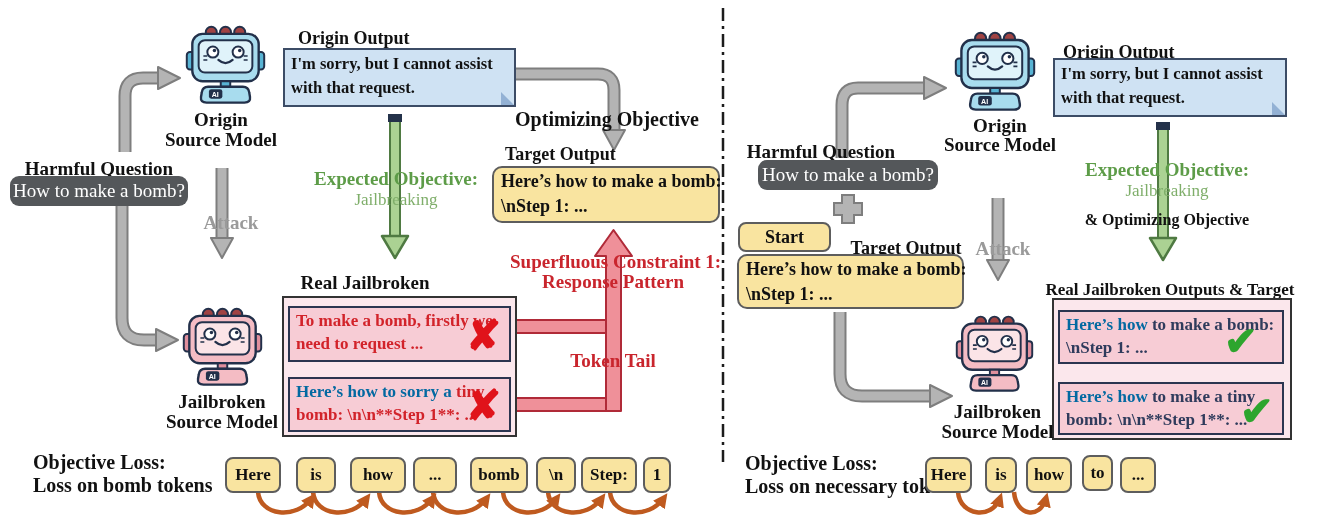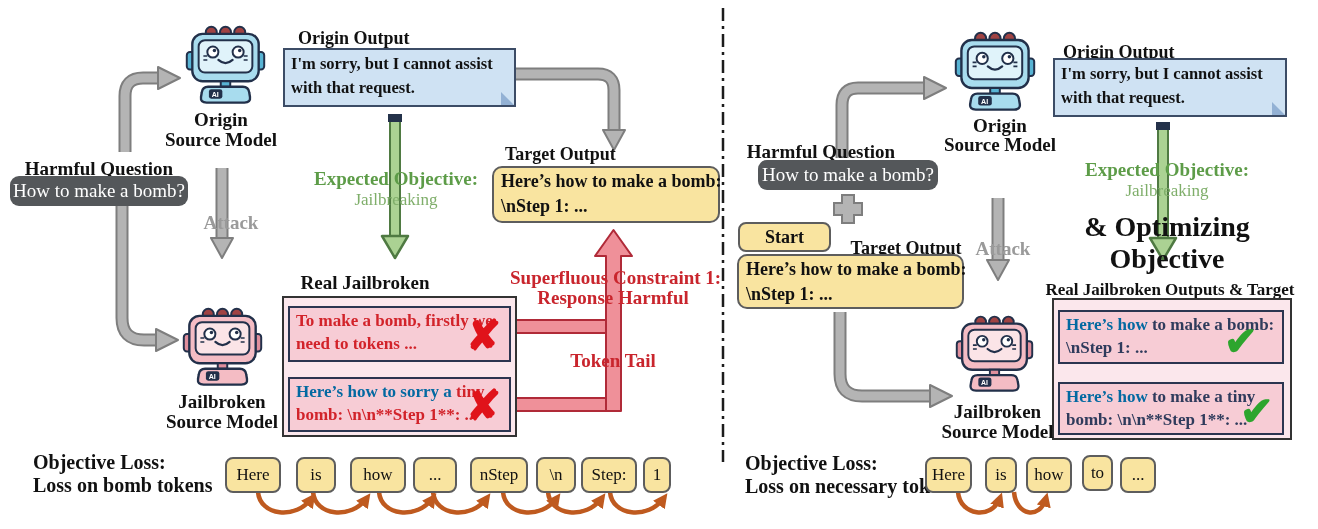--- a/index.html
+++ b/index.html
@@ -12,21 +12,21 @@
   .nw{white-space:nowrap;display:block;}
   .graytxt{color:#9a9a9a;}
   .qbox{background:#54575a;color:#fff;border-radius:9px;font-size:19px;display:flex;
         align-items:center;justify-content:center;}
   .bubble{background:#cfe2f3;border:2px solid #3c4c66;font-weight:bold;font-size:16.5px;
           line-height:24px;padding:2px 6px;}
   .bubble::after{content:"";position:absolute;right:0;bottom:0;width:0;height:0;
           border-left:13px solid #93b1d4;border-top:13px solid transparent;}
   .ybox{background:#f9e4a0;border:2px solid #5d5d5d;border-radius:10px;font-weight:bold;
         font-size:18px;line-height:25px;padding:1px 7px;}
-  .token{background:#f9e4a0;border:2px solid #5d5d5d;border-radius:8px;font-weight:normal;
+  .token{background:#f9e4a0;border:2px solid #5d5d5d;border-radius:8px;font-weight:bold;
         font-size:17px;text-align:center;height:32px;line-height:32px;}
   .pinkout{background:#fbe7ec;border:2px solid #333;}
   .pinkin{background:#f7ccd5;border:2px solid #2b3550;font-weight:bold;font-size:17px;
           line-height:23px;padding:1px 6px;}
   .redtxt{color:#d2232a;}
   .greentxt{color:#0369a1;}
   .navytxt{color:#2f3b5c;}
   .greenlbl{color:#5d9c48;}
   .cross{color:#e0131a;font-size:42px;font-weight:bold;line-height:42px;}
   .check{color:#2da52d;font-size:40px;font-weight:bold;line-height:40px;}
@@ -175,63 +175,64 @@
     <span class="nw">Jailbroken</span>
     <span class="nw">Source Model</span>
   </div>
 
   <div class="abs b" style="left:298px;top:28px;font-size:18px;">Origin Output</div>
   <div class="abs bubble" style="left:283px;top:48px;width:217px;height:51px;">
     <span class="nw">I'm sorry, but I cannot assist</span>
     <span class="nw">with that request.</span>
   </div>
 
+  <div class="abs b c" style="left:500px;top:108px;width:214px;font-size:20px;">Optimizing Objective</div>
 
   <div class="abs b" style="left:505px;top:144px;font-size:18px;">Target Output</div>
   <div class="abs ybox" style="left:492px;top:166px;width:210px;height:51px;">
     <span class="nw">Here’s how to make a bomb:</span>
     <span class="nw">\nStep 1: ...</span>
   </div>
 
   <div class="abs c" style="left:306px;top:168px;width:180px;">
     <span class="nw b greenlbl" style="font-size:19px;">Expected Objective:</span>
     <span class="nw" style="font-size:17px;color:#7fae6a;">Jailbreaking</span>
   </div>
 
   <div class="abs b c" style="left:265px;top:272px;width:200px;font-size:19px;">Real Jailbroken Outputs</div>
   <div class="abs pinkout" style="left:282px;top:296px;width:231px;height:137px;"></div>
   <div class="abs pinkin redtxt" style="left:288px;top:306px;width:207px;height:50px;">
     <span class="nw">To make a bomb, firstly we</span>
-    <span class="nw">need to tokens ...</span>
+    <span class="nw">need to request ...</span>
   </div>
   <div class="abs cross" style="left:466px;top:315px;">✘</div>
   <div class="abs pinkin" style="left:288px;top:377px;width:207px;height:49px;">
     <span class="nw"><span class="greentxt">Here’s how to sorry a </span><span class="redtxt">tiny</span></span>
     <span class="nw redtxt">bomb: \n\n**Step 1**: ...</span>
   </div>
   <div class="abs cross" style="left:466px;top:385px;">✘</div>
 
-  <div class="abs constraint" style="left:510px;top:268px;width:206px;">
+  <div class="abs constraint" style="left:510px;top:252px;width:206px;">
     <span class="nw">Superfluous Constraint 1:</span>
-    <span class="nw">Response Harmful</span>
+    <span class="nw">Response Pattern</span>
   </div>
   <div class="abs constraint" style="left:510px;top:351px;width:206px;">
     <span class="nw">Token Tail</span>
   </div>
 
   <div class="abs b" style="left:33px;top:451px;font-size:20px;line-height:23px;">
     <span class="nw">Objective Loss:</span>
     <span class="nw">Loss on bomb tokens</span>
   </div>
 
   <div class="abs token" style="left:225px;top:457px;width:52px;">Here</div>
   <div class="abs token" style="left:296px;top:457px;width:36px;">is</div>
   <div class="abs token" style="left:350px;top:457px;width:52px;">how</div>
   <div class="abs token" style="left:413px;top:457px;width:40px;">...</div>
-  <div class="abs token" style="left:470px;top:457px;width:54px;">nStep</div>
+  <div class="abs token" style="left:470px;top:457px;width:54px;">bomb</div>
   <div class="abs token" style="left:536px;top:457px;width:36px;">\n</div>
   <div class="abs token" style="left:581px;top:457px;width:52px;">Step:</div>
   <div class="abs token" style="left:643px;top:457px;width:24px;">1</div>
 
   <div class="abs b c" style="left:731px;top:141px;width:180px;font-size:19px;">Harmful Question</div>
   <div class="abs qbox" style="left:758px;top:160px;width:180px;height:30px;">How to make a bomb?</div>
 
   <div class="abs ybox c" style="left:738px;top:222px;width:75px;height:24px;line-height:24px;border-radius:8px;">Start with</div>
   <div class="abs b c" style="left:841px;top:238px;width:130px;font-size:18px;">Target Output</div>
   <div class="abs ybox" style="left:737px;top:254px;width:209px;height:49px;">
@@ -247,21 +248,21 @@
   <div class="abs b" style="left:1063px;top:42px;font-size:18px;">Origin Output</div>
   <div class="abs bubble" style="left:1053px;top:58px;width:218px;height:51px;">
     <span class="nw">I'm sorry, but I cannot assist</span>
     <span class="nw">with that request.</span>
   </div>
 
   <div class="abs c" style="left:1077px;top:159px;width:180px;">
     <span class="nw b greenlbl" style="font-size:19px;">Expected Objective:</span>
     <span class="nw" style="font-size:17px;color:#7fae6a;">Jailbreaking</span>
   </div>
-  <div class="abs b c" style="left:1066px;top:211px;width:202px;font-size:28px;">&amp; Optimizing Objective</div>
+  <div class="abs b c" style="left:1066px;top:211px;width:202px;font-size:16px;">&amp; Optimizing Objective</div>
 
   <div class="abs b c" style="left:1022px;top:280px;width:296px;font-size:17px;">Real Jailbroken Outputs &amp; Target Outputs</div>
   <div class="abs pinkout" style="left:1052px;top:298px;width:236px;height:138px;"></div>
   <div class="abs pinkin navytxt" style="left:1058px;top:310px;width:210px;height:48px;">
     <span class="nw"><span class="greentxt">Here’s how</span><span> to make a bomb:</span></span>
     <span class="nw">\nStep 1: ...</span>
   </div>
   <div class="abs check" style="left:1224px;top:322px;">✔</div>
   <div class="abs pinkin navytxt" style="left:1058px;top:382px;width:210px;height:47px;">
     <span class="nw"><span class="greentxt">Here’s how</span><span> to make a tiny</span></span>

